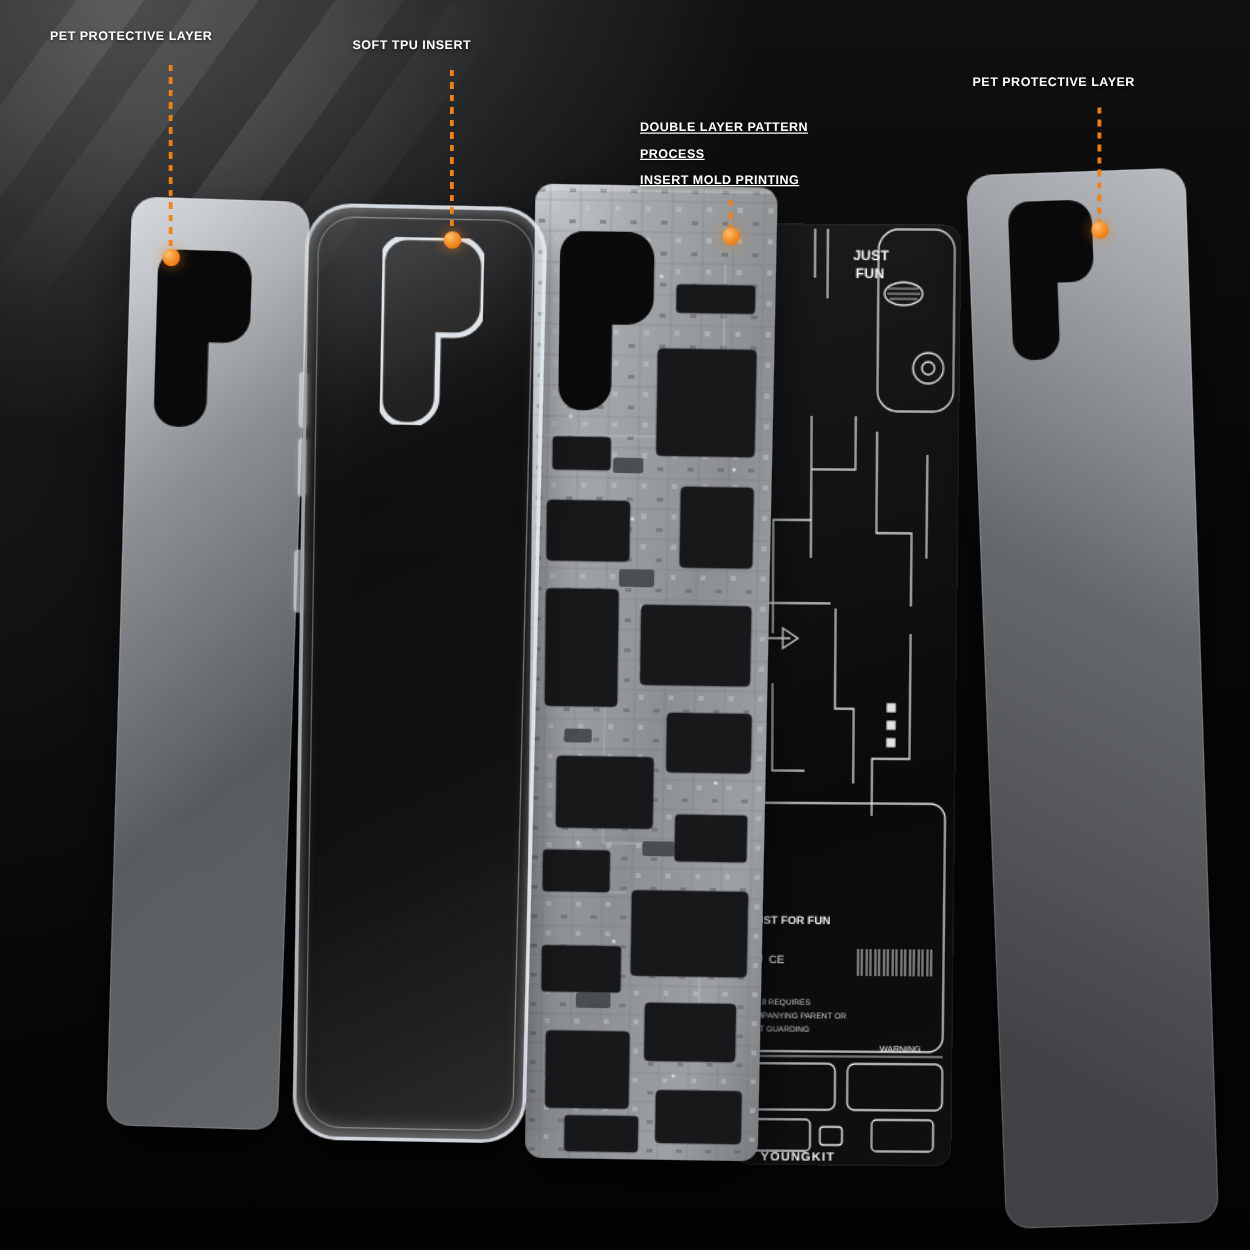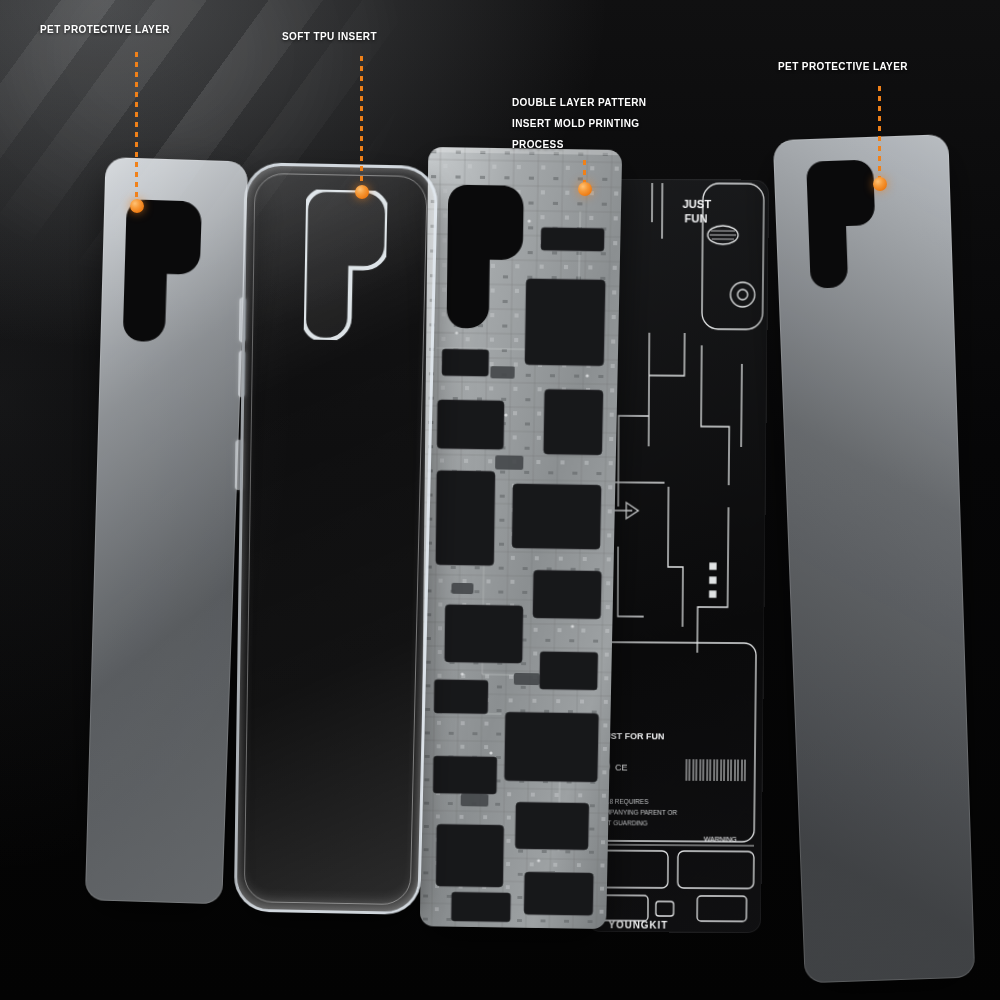--- a/index.html
+++ b/index.html
@@ -62,21 +62,21 @@
 
   .backplate { left:588px; top:185px; width:177px; height:754px; z-index:3; border-radius:14px;
     background: linear-gradient(165deg, rgba(26,27,29,0.94), rgba(10,10,11,0.90) 60%, rgba(16,16,18,0.92));
     transform: perspective(1000px) rotateX(-2.5deg) rotateZ(0.4deg);
     box-shadow: inset 0 0 0 1px rgba(255,255,255,0.06); }
   .backplate svg { display:block; width:100%; height:100%; }
   .backplate text, .backplate tspan { font-family:"Liberation Sans", sans-serif; }
 
   .ann-label { position:absolute; z-index:10; color:#fff; font-weight:bold; font-size:10px;
     letter-spacing:0.4px; text-shadow:0 1px 3px rgba(0,0,0,0.7); white-space:nowrap; }
-  .ann-multi div { line-height:21px; }
+  .ann-multi div { line-height:21px;text-decoration:underline; }
   .leader { position:absolute; z-index:10; width:3px;
     background: repeating-linear-gradient(180deg, #F08119 0 5px, rgba(0,0,0,0) 5px 10px); }
   .dot { position:absolute; z-index:11; width:14px; height:14px; border-radius:50%;
     background: radial-gradient(circle at 35% 32%, #ffc275 0%, #f79b3a 35%, #ef7d15 70%, #d96c06 100%);
     box-shadow: 0 0 10px rgba(243,130,30,0.65); }
 </style>
 </head>
 <body>
 
 <div class="stage">
@@ -207,22 +207,22 @@
   <div class="ann-label" style="left:40px; top:24px;">PET PROTECTIVE LAYER</div>
   <div class="leader" style="left:135px; top:52px; height:147px;"></div>
   <div class="dot" style="left:130px; top:199px;"></div>
 
   <div class="ann-label" style="left:282px; top:31px;">SOFT TPU INSERT</div>
   <div class="leader" style="left:360px; top:56px; height:130px;"></div>
   <div class="dot" style="left:355px; top:185px;"></div>
 
   <div class="ann-label ann-multi" style="left:512px; top:92px;">
     <div>DOUBLE LAYER PATTERN</div>
+    <div>PROCESS</div>
     <div>INSERT MOLD PRINTING</div>
-    <div>PROCESS</div>
   </div>
   <div class="leader" style="left:583px; top:160px; height:24px;"></div>
   <div class="dot" style="left:578px; top:182px;"></div>
 
   <div class="ann-label" style="left:778px; top:61px;">PET PROTECTIVE LAYER</div>
   <div class="leader" style="left:878px; top:86px; height:92px;"></div>
   <div class="dot" style="left:873px; top:177px;"></div>
 
 </div>
 

